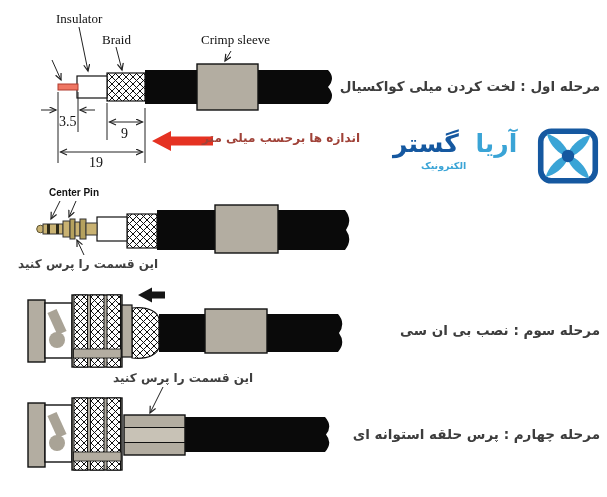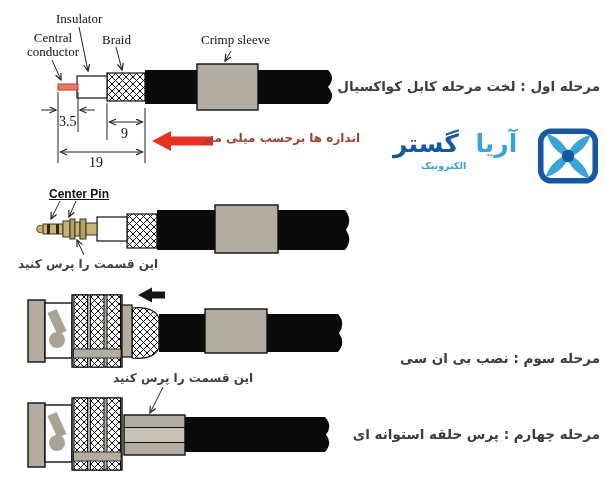--- a/index.html
+++ b/index.html
@@ -6,21 +6,21 @@
   .canvas{position:relative;width:607px;height:497px;background:#ffffff;overflow:hidden;
           font-family:"DejaVu Sans",sans-serif;}
   svg{position:absolute;left:0;top:0;}
   .stage-title{position:absolute;right:7px;direction:rtl;font-weight:bold;font-size:13.5px;
                color:#3d3d3d;white-space:nowrap;letter-spacing:0;}
   .press-note{position:absolute;direction:rtl;font-weight:bold;font-size:12px;color:#3f3f3f;
               white-space:nowrap;}
   .eng-label{position:absolute;font-family:"Liberation Serif","DejaVu Serif",serif;
              font-size:13px;color:#111;white-space:nowrap;}
   .eng-label.wrap{white-space:normal;text-align:center;line-height:1.1;}
-  .eng-label.b{font-family:"Liberation Sans","DejaVu Sans",sans-serif;font-weight:bold;font-size:12px;text-decoration:underline;}
+  .eng-label.b{font-family:"Liberation Sans","DejaVu Sans",sans-serif;font-weight:bold;font-size:10px;}
   .dim{position:absolute;font-family:"Liberation Serif","DejaVu Serif",serif;font-size:14px;color:#111;}
   .units-note{position:absolute;left:216px;top:131px;width:144px;direction:rtl;text-align:right;
               font-weight:bold;font-size:12px;color:#a04238;white-space:nowrap;}
   .logo-fa{position:absolute;left:393px;top:129px;width:137px;direction:rtl;text-align:left;
            font-weight:bold;font-size:25px;white-space:nowrap;}
   .logo-fa .lt{color:#3aa4d6;margin-left:8px;} .logo-fa .dk{color:#1558a0;text-align:right;}
   .logo-sub{position:absolute;left:421px;top:160px;direction:rtl;font-size:9.5px;font-weight:bold;color:#3aa4d6;}
   .logo-en{position:absolute;left:390px;top:168px;font-family:"Liberation Sans","DejaVu Sans",sans-serif;
            font-weight:bold;font-size:13.5px;letter-spacing:3.5px;color:#3aa4d6;white-space:nowrap;}
 </style>
@@ -73,32 +73,31 @@
       <line x1="126" y1="122" x2="142.5" y2="122" marker-end="url(#vh)"></line>
 
       <line x1="100" y1="152" x2="60.5" y2="152" marker-end="url(#vh)"></line>
       <line x1="100" y1="152" x2="142.5" y2="152" marker-end="url(#vh)"></line>
     </g>
 
     <polygon points="152,141 171,131 171,136.5 213,136.5 213,145.5 171,145.5 171,151" fill="#e53222"></polygon>
   </svg>
 
   <div class="eng-label" style="left:56px;top:11px;">Insulator</div>
-  <div class="eng-label wrap" style="left:22px;top:31px;width:62px;">Central conductor</div>
   <div class="eng-label" style="left:102px;top:32px;">Braid</div>
   <div class="eng-label" style="left:201px;top:32px;">Crimp sleeve</div>
 
   <div class="dim" style="left:59px;top:114px;">3.5</div>
   <div class="dim" style="left:121px;top:126px;">9</div>
   <div class="dim" style="left:89px;top:155px;">19</div>
 
   <div class="units-note">اندازه ها برحسب میلی متر</div>
 
-  <div class="stage-title" style="top:78px;">مرحله اول : لخت مرحله کابل کواکسیال</div>
-  <div class="stage-title" style="top:322px;margin-top:28px;">مرحله سوم : نصب بی ان سی</div>
+  <div class="stage-title" style="top:78px;">مرحله اول : لخت کردن میلی کواکسیال</div>
+  <div class="stage-title" style="top:322px;">مرحله سوم : نصب بی ان سی</div>
   <div class="stage-title" style="top:426px;">مرحله چهارم : پرس حلقه استوانه ای</div>
 
   <svg style="left:537px;top:128px;" width="62" height="56" viewBox="0 0 100 90">
     <rect x="6" y="5" width="88" height="80" rx="17" fill="#ffffff" stroke="#1558a0" stroke-width="9"></rect>
     <g fill="#3aa4d6">
       <path d="M50,40 C58,24 72,14 86,11 C82,27 68,41 54,46 Z"></path>
       <path d="M50,40 C58,24 72,14 86,11 C82,27 68,41 54,46 Z" transform="rotate(90 50 45)"></path>
       <path d="M50,40 C58,24 72,14 86,11 C82,27 68,41 54,46 Z" transform="rotate(180 50 45)"></path>
       <path d="M50,40 C58,24 72,14 86,11 C82,27 68,41 54,46 Z" transform="rotate(270 50 45)"></path>
     </g>

